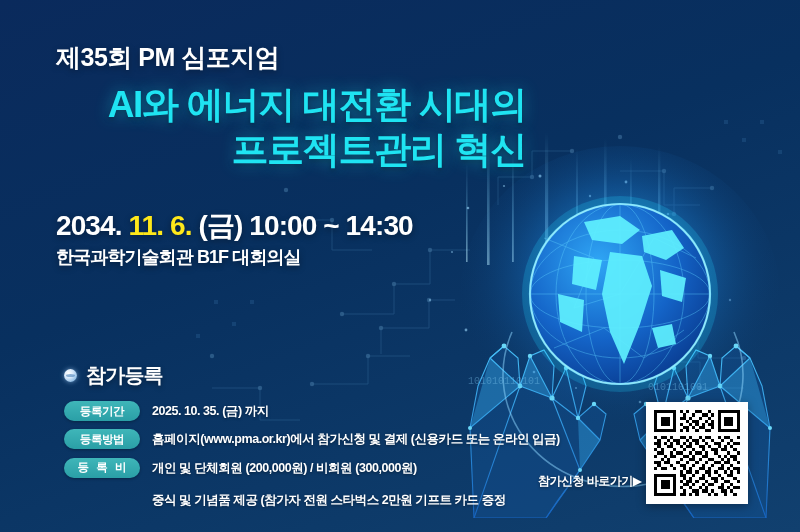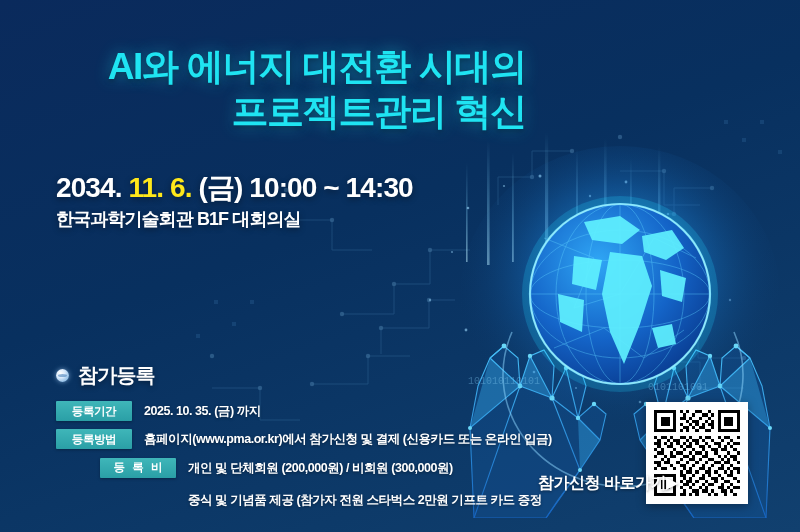--- a/index.html
+++ b/index.html
@@ -84,21 +84,21 @@
     letter-spacing: -0.9px;
     color: #ffffff;
     line-height: 1.3;
     margin-top: 1px;
     text-shadow: 0 2px 6px rgba(0,0,0,0.4);
   }
 
   
   .reg {
     position: absolute;
-    left: 56px;
+    left: 64px;
     top: 362px;
     width: 520px;
     z-index: 7;
   }
   .reg-title {
     display: flex;
     align-items: center;
     gap: 9px;
     font-size: 20px;
     font-weight: 800;
@@ -127,34 +127,34 @@
 
   .reg-row {
     display: flex;
     align-items: flex-start;
     margin-bottom: 7px;
   }
   .pill {
     flex: 0 0 76px;
     width: 76px;
     height: 20px;
-    border-radius: 1px;
+    border-radius: 10px;
     background: linear-gradient(180deg, #3fb6b9 0%, #2a9fa6 100%);
     color: #ffffff;
     font-size: 11.5px;
     font-weight: 700;
     letter-spacing: -0.4px;
     display: flex;
     align-items: center;
     justify-content: center;
     margin-right: 12px;
     margin-top: 1px;
     box-shadow: 0 1px 3px rgba(0,0,0,0.3);
   }
-  .pill.spaced { letter-spacing: 2px; text-indent: 2px; margin-left: 44px; }
+  .pill.spaced { letter-spacing: 2px; text-indent: 2px; }
 
   .reg-text {
     font-size: 12.5px;
     font-weight: 700;
     letter-spacing: -0.45px;
     line-height: 1.62;
     color: #ffffff;
     text-shadow: 0 1px 3px rgba(0,0,0,0.4);
     padding-top: 1px;
   }
@@ -175,21 +175,21 @@
     box-sizing: border-box;
     box-shadow: 0 2px 9px rgba(0,0,0,0.38);
   }
   .qr-card svg { display: block; }
   .qr-caption {
     position: absolute;
     left: -108px;
     top: 71px;
     width: 102px;
     text-align: left;
-    font-size: 16px;
+    font-size: 12px;
     font-weight: 700;
     letter-spacing: -0.5px;
     color: #ffffff;
     white-space: nowrap;
     text-shadow: 0 1px 3px rgba(0,0,0,0.45);
   }
 
   
   .hero {
     position: absolute;
@@ -396,20 +396,21 @@
       <circle cx="186" cy="176" r="90" fill="none" stroke="#b8f4ff" stroke-width="1" opacity="0.55"></circle>
     </g>
 
     <g fill="#7fc8f2" opacity="0.38" font-family="Liberation Mono, monospace" font-size="10">
       <text x="34" y="266">101010110101</text>
       <text x="214" y="272">0101101001</text>
     </g>
   </svg>
 
   <div class="content">
+    <p class="kicker">제35회 PM 심포지엄</p>
     <h1 class="headline">
       <span class="l1">AI와 에너지 대전환 시대의</span>
       <span class="l2">프로젝트관리 혁신</span>
     </h1>
 
     <div class="when">
       <span>2034. </span><span class="hl">11. 6.</span><span> (금) 10:00 ~ 14:30</span>
     </div>
     <div class="where">한국과학기술회관 B1F 대회의실</div>
   </div>

